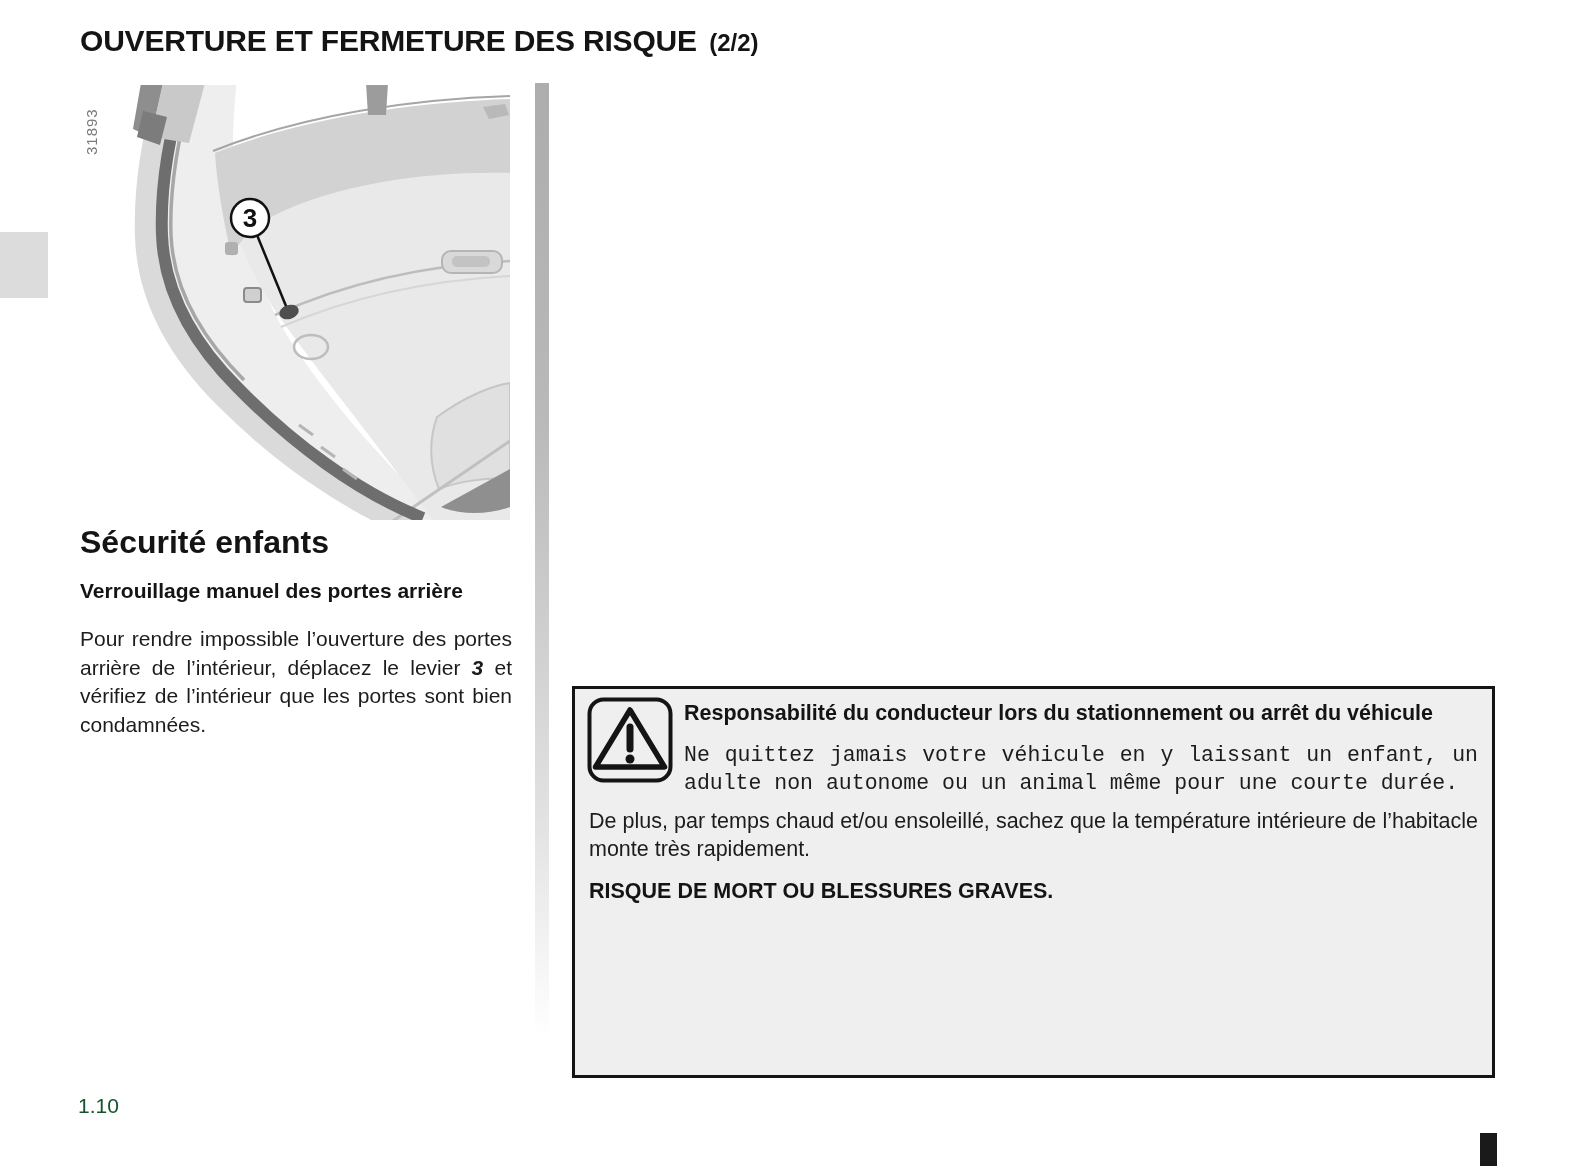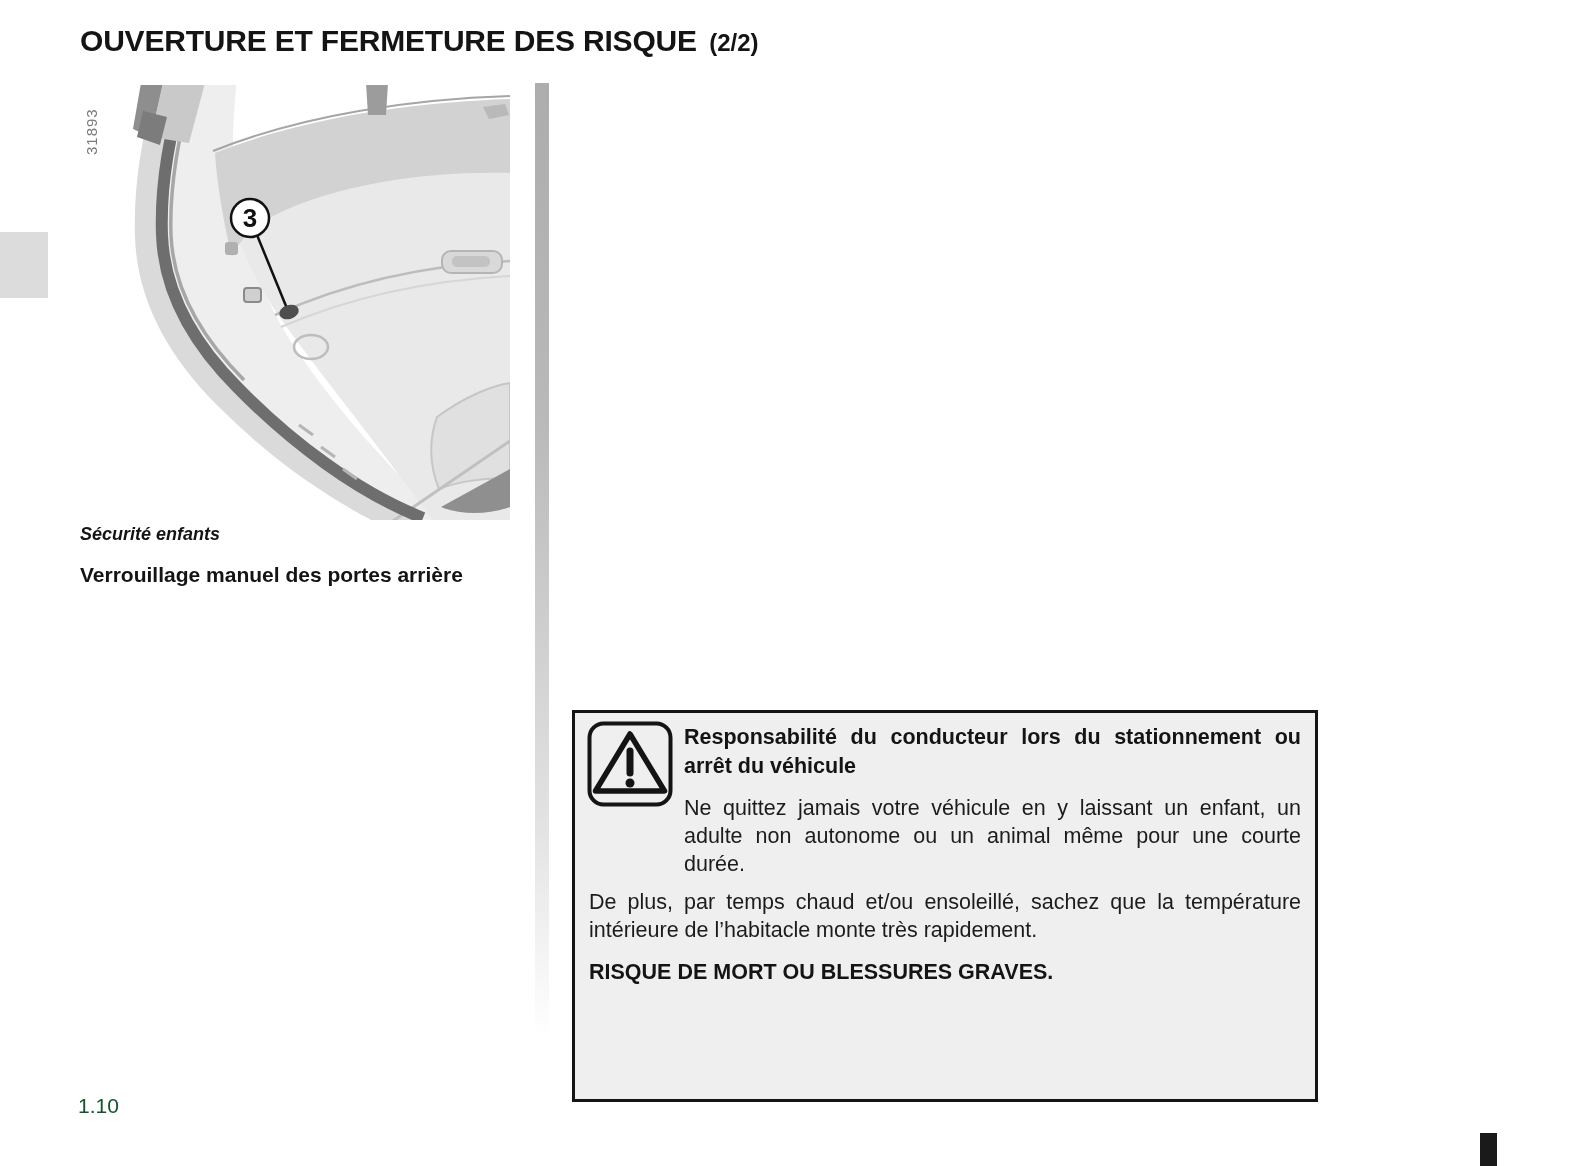--- a/index.html
+++ b/index.html
@@ -22,34 +22,34 @@
   .img-num { position:absolute; left:-2px; top:2px; height:68px;
              writing-mode:vertical-rl; transform:rotate(180deg);
              font-size:15px; letter-spacing:1px; color:#7b7b7b; }
 
   
   .divider { left:535px; top:83px; width:14px; height:955px;
              background:linear-gradient(to bottom,#adadad 0%,#b9b9b9 35%,#cfcfcf 58%,#e3e3e3 78%,rgba(255,255,255,0) 100%); }
 
   
   .left-col { left:80px; top:524px; width:432px; }
-  .lc-heading { font-size:18px; font-weight:bold; color:#141414;font-style:italic; }
+  .lc-heading { font-size:32px; font-weight:bold; color:#141414; }
   .lc-subheading { margin-top:15px; font-size:21px; font-weight:bold; line-height:29px;
                    text-align:justify; color:#141414; }
   .lc-para { margin-top:20px; font-size:21px; line-height:28.5px; text-align:justify; }
   .lever-ref { font-weight:bold; font-style:italic; }
 
   
-  .warning-box { left:572px; top:686px; width:746px; height:392px;
-                 border:3px solid #141414; background:#efefef; padding:8px 14px 0 12px;margin-top:24px; }
+  .warning-box { left:572px; top:686px; width:923px; height:392px;
+                 border:3px solid #141414; background:#efefef; padding:8px 14px 0 12px; }
   .wb-top { display:flex; gap:11px; margin-bottom:10px; }
   .warn-icon { width:86px; height:86px; flex:0 0 86px; }
   .wb-toptext { padding-top:2px; }
   .wb-title { font-size:21.5px; font-weight:bold; line-height:29px; text-align:justify; color:#141414; }
-  .wb-p1 { margin-top:13px; font-size:21.5px; line-height:28px; text-align:justify; }
+  .wb-p1 { margin-top:13px; font-size:21.5px; line-height:28px; text-align:justify;font-family:Liberation Mono, monospace; }
   .wb-p  { margin:10px 0 0 2px; font-size:21.5px; line-height:28px; text-align:justify; }
   .wb-strong { margin:14px 0 0 2px; font-size:21.5px; line-height:28px; font-weight:bold; color:#141414; }
 
   .page-num { left:78px; top:1094px; font-size:21px; color:#14532d; }
 </style>
 </head>
 <body>
 
 <div class="abs page-title-row">
   <span class="page-title">OUVERTURE ET FERMETURE DES RISQUE</span>
@@ -109,20 +109,21 @@
     <ellipse cx="204" cy="227" rx="10" ry="7" fill="#4e4e4e" transform="rotate(-18 204 227)"></ellipse>
     <line x1="172" y1="150" x2="201" y2="221" stroke="#111" stroke-width="2.5"></line>
     <circle cx="165" cy="133" r="19" fill="#ffffff" stroke="#111" stroke-width="2.5"></circle>
     <text x="165" y="142" text-anchor="middle" font-size="26" font-weight="bold" fill="#111">3</text>
   </svg>
 </div>
 
 <div class="abs left-col">
   <div class="lc-heading">Sécurité enfants</div>
   <div class="lc-subheading">Verrouillage manuel des portes arrière</div>
+  <p class="lc-para"><span>Pour rendre impossible l’ouverture des portes arrière de l’intérieur, déplacez le levier </span><span class="lever-ref">3</span><span> et vérifiez de l’intérieur que les portes sont bien condamnées.</span></p>
 </div>
 
 <div class="abs warning-box">
   <div class="wb-top">
     <svg class="warn-icon" viewBox="0 0 86 86">
       <rect x="2.5" y="2.5" width="81" height="81" rx="14" fill="#efefef" stroke="#141414" stroke-width="4"></rect>
       <path d="M43,13 L77.5,70 L8.5,70 Z" fill="none" stroke="#141414" stroke-width="5.5" stroke-linejoin="round"></path>
       <path d="M43,30 L43,52" stroke="#141414" stroke-width="7" stroke-linecap="round"></path>
       <circle cx="43" cy="62" r="4.5" fill="#141414"></circle>
     </svg>

